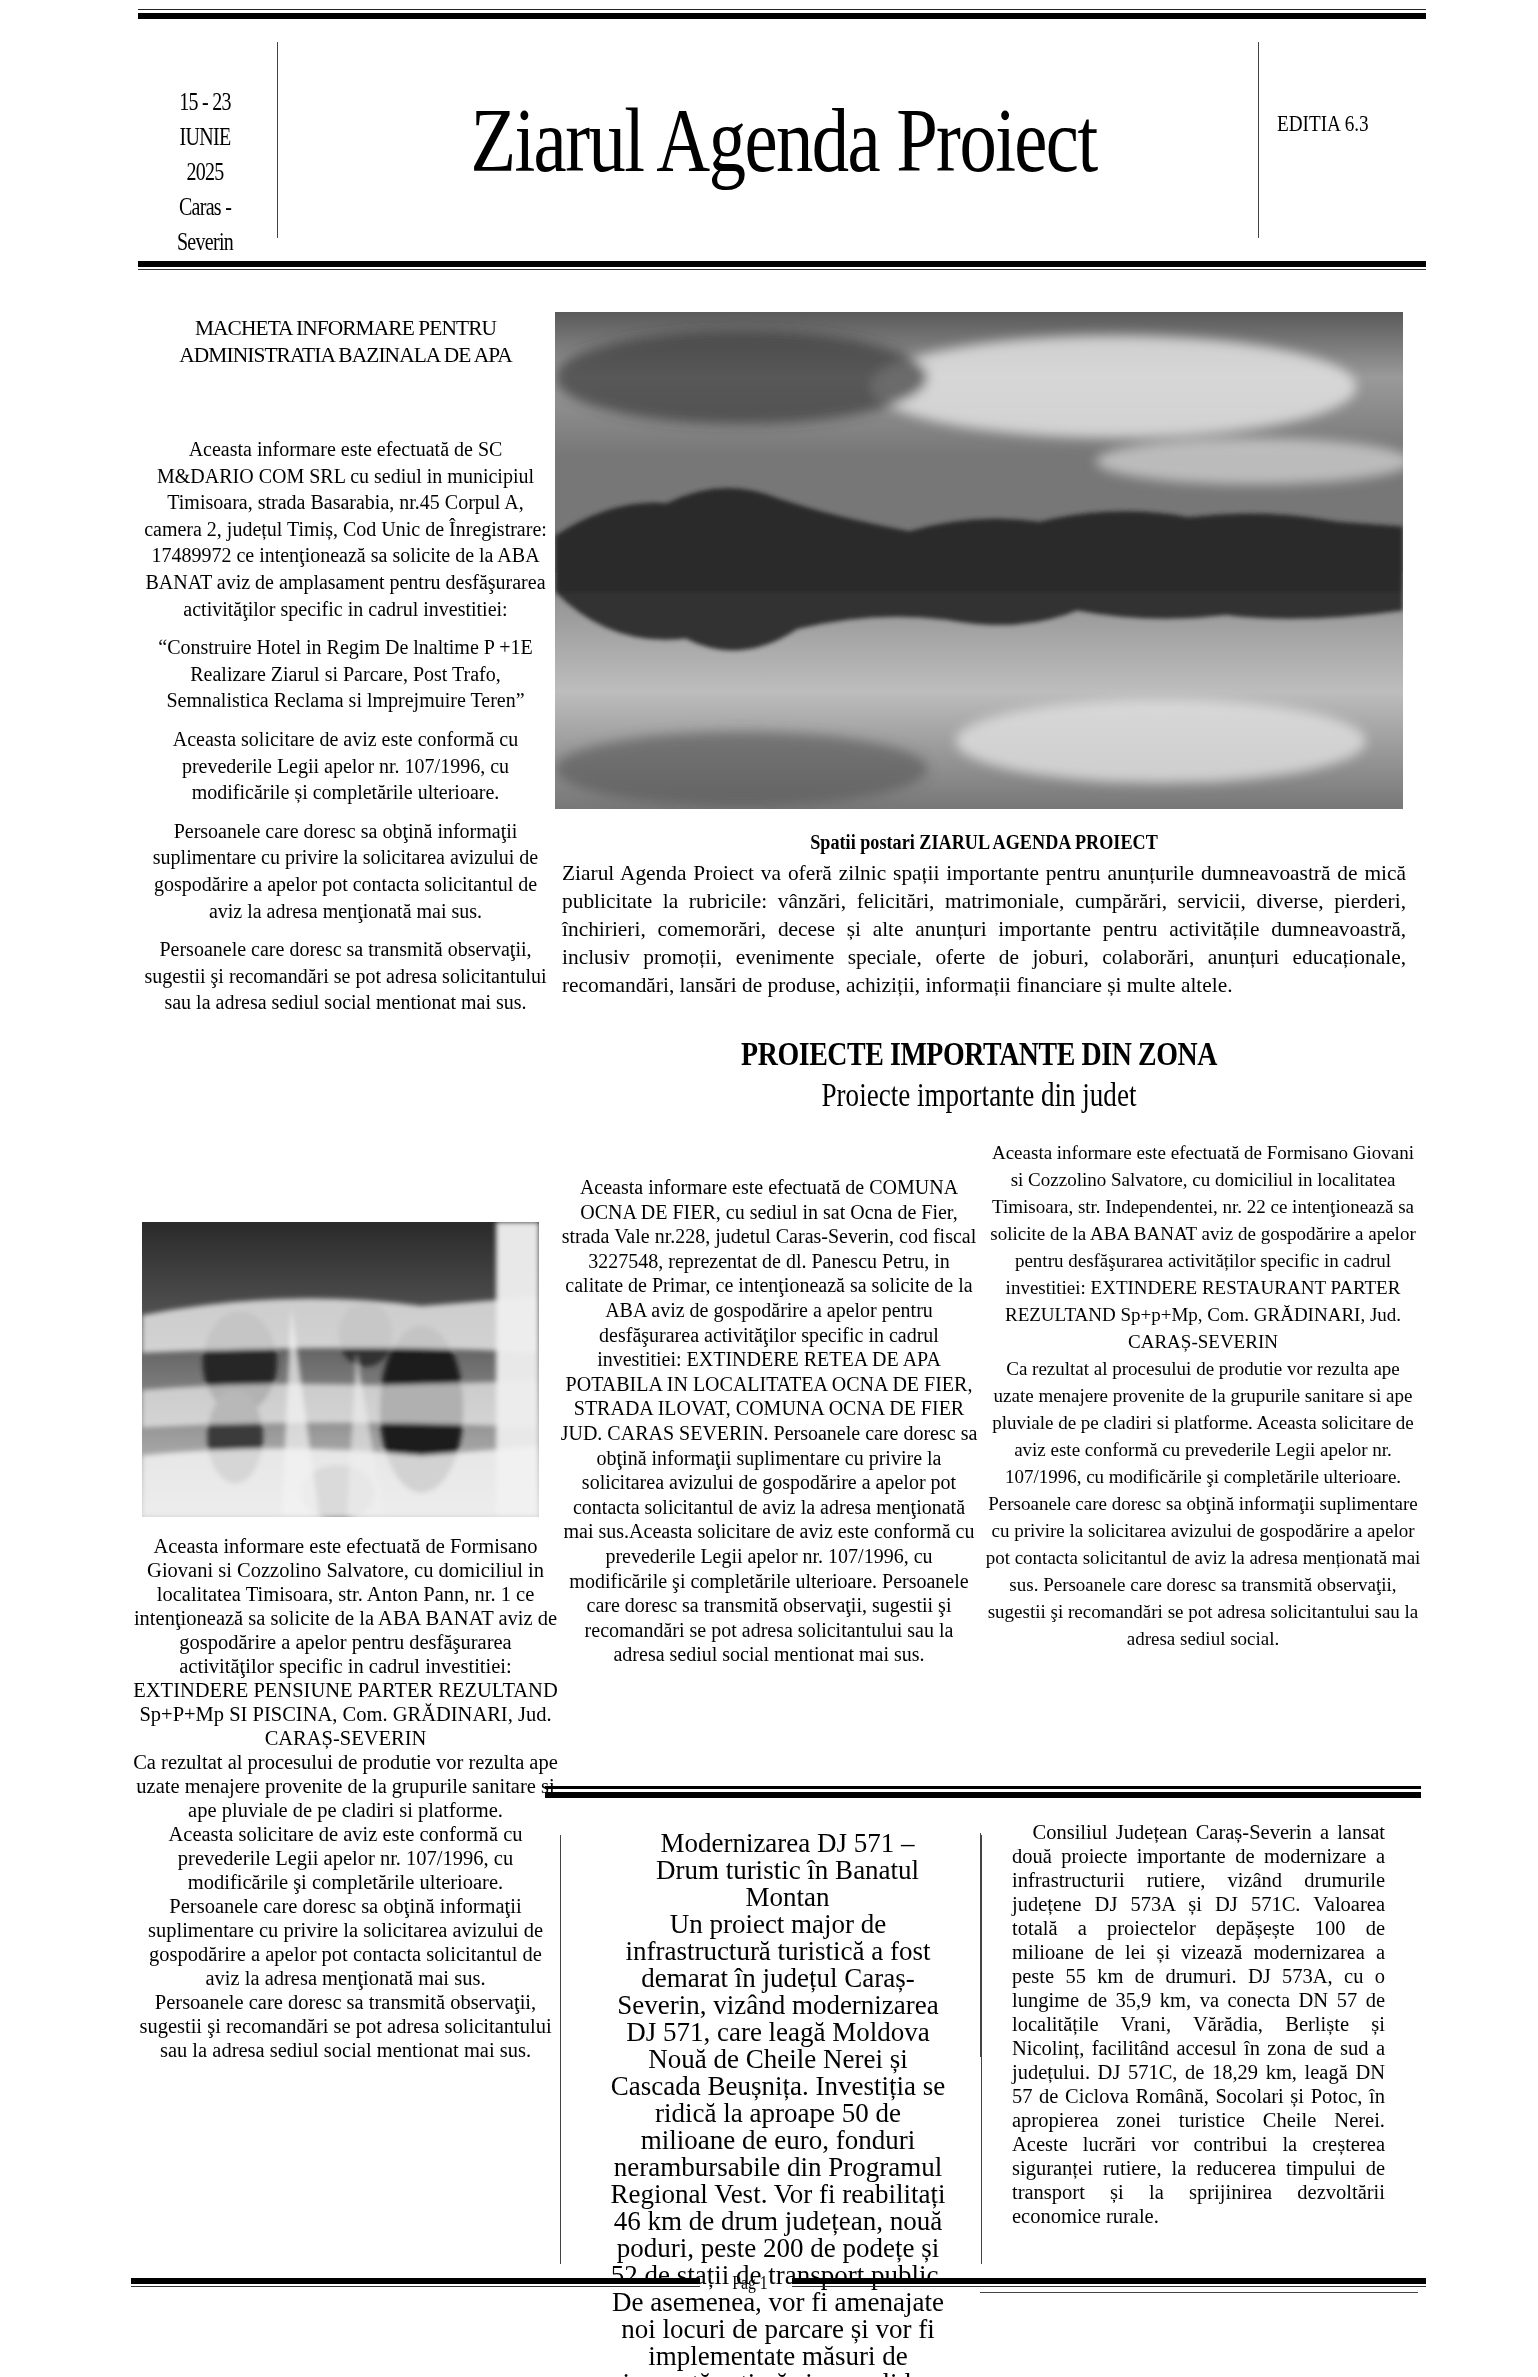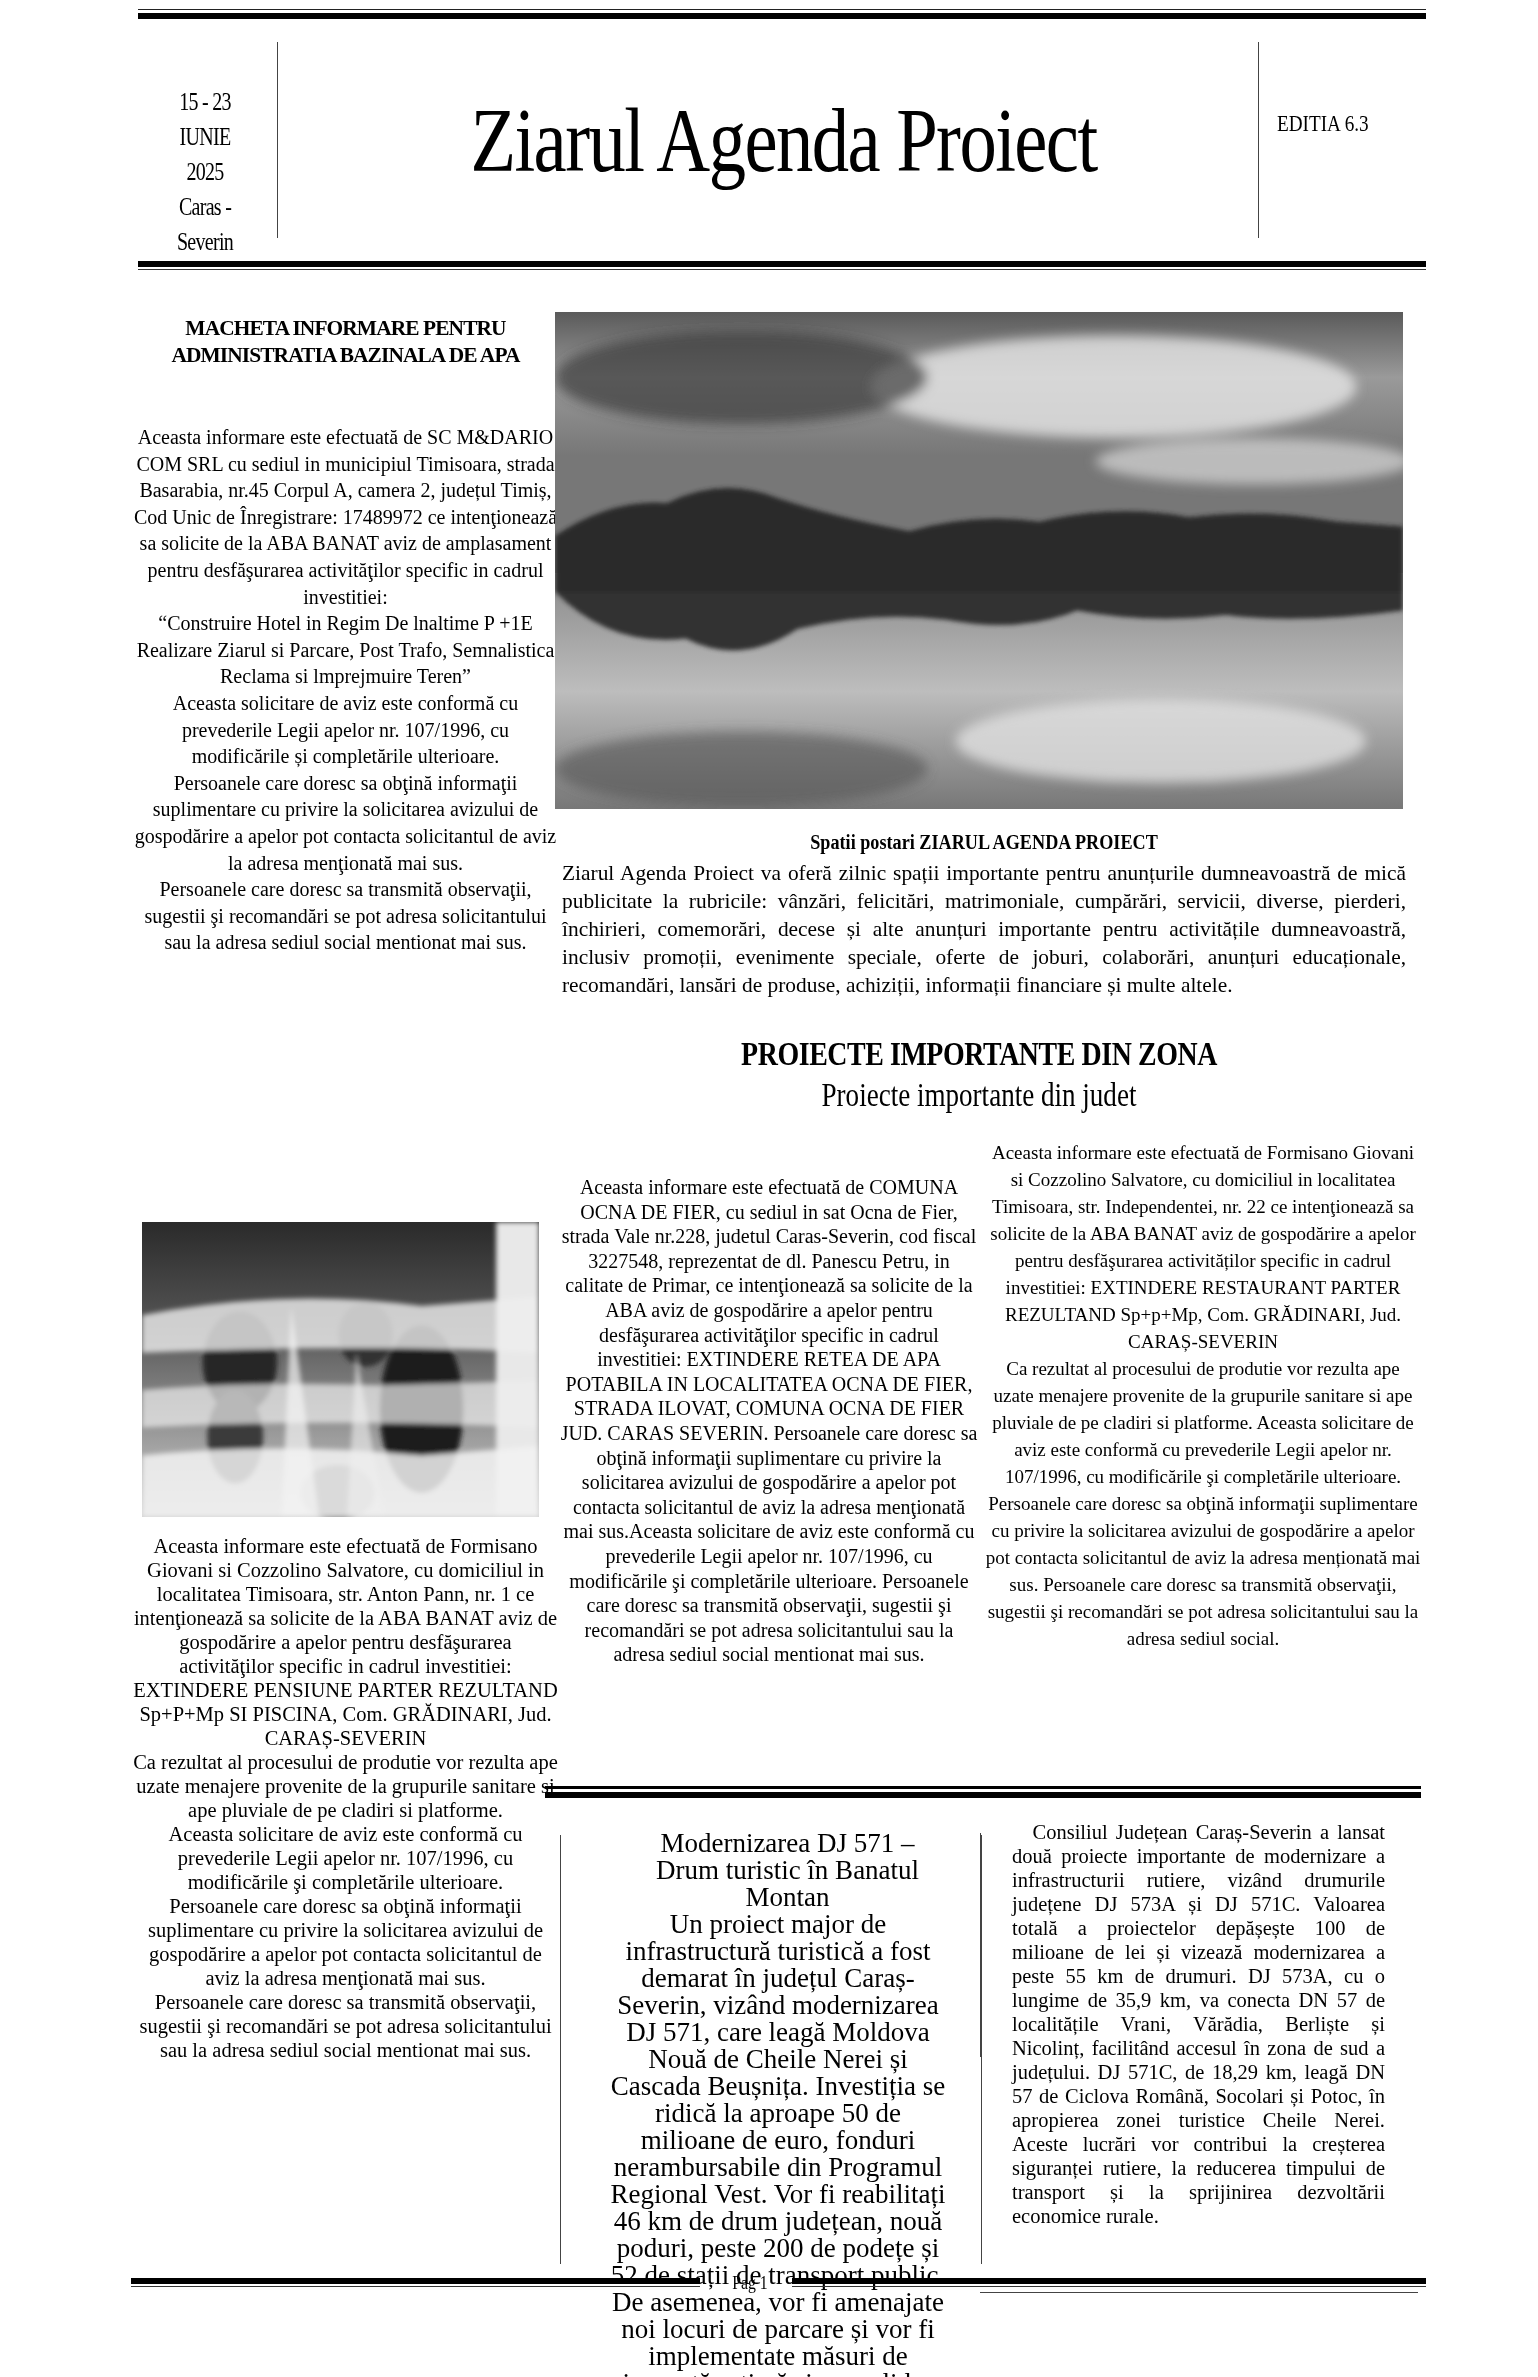--- a/index.html
+++ b/index.html
@@ -11,23 +11,23 @@
   .rule-mast { left:138px; top:261px; width:1288px; height:9.3px; }
   .rule-mast::before { content:""; position:absolute; left:0; top:0; width:100%; height:5.6px; background:#000; }
   .rule-mast::after { content:""; position:absolute; left:0; top:7.5px; width:100%; height:1.9px; background:#333; }
   .vline { width:0.9px; background:#444; }
   
   .mast-date { left:149px; top:84px; width:112px; text-align:center; font-size:25px; line-height:35px; transform:scaleX(0.8); transform-origin:center top; letter-spacing:-0.9px; }
   .mast-title { left:280px; top:89px; width:1007px; text-align:center; font-size:91px; line-height:103px; transform:scaleX(0.82); transform-origin:center top; letter-spacing:-1.9px; }
   .mast-edition { left:1277px; top:110px; width:149px; text-align:left; font-size:24px; transform:scaleX(0.8); transform-origin:left top; }
   
   .col1 { left:131px; width:429px; text-align:center; }
-  .c1-head { top:315px; font-weight:bold; font-size:21.4px; line-height:27px; font-family:"Liberation Serif",serif; letter-spacing:-0.9px; }
+  .c1-head { top:315px; font-weight:normal; font-size:21.4px; line-height:27px; font-family:"Liberation Serif",serif; letter-spacing:-0.9px; }
   .c1-body { top:424px; font-size:20px; line-height:26.6px; }
-  .c1-body p { margin:0; }
+  .c1-body p { margin:12px; }
   .waterfall { left:142px; top:1222px; width:397px; height:295px; }
   .c1-body2 { top:1534px; font-size:20.5px; line-height:24px; }
   .c1-body2 p { margin:0; }
   
   .lake { left:555px; top:312px; width:848px; height:497px; }
   
   .sp-head { left:555px; top:830px; width:858px; text-align:center; font-weight:bold; font-size:21.4px; transform:scaleX(0.85); transform-origin:center top; }
   .sp-body { left:562px; top:859px; width:844px; font-size:21.4px; line-height:28px; text-align:justify; }
   .pi-head { left:555px; top:1035px; width:848px; text-align:center; font-weight:bold; font-size:34px; transform:scaleX(0.82); transform-origin:center top; letter-spacing:-0.5px; }
   .pi-sub { left:555px; top:1077px; width:848px; text-align:center; font-size:33px; transform:scaleX(0.82); transform-origin:center top; }

